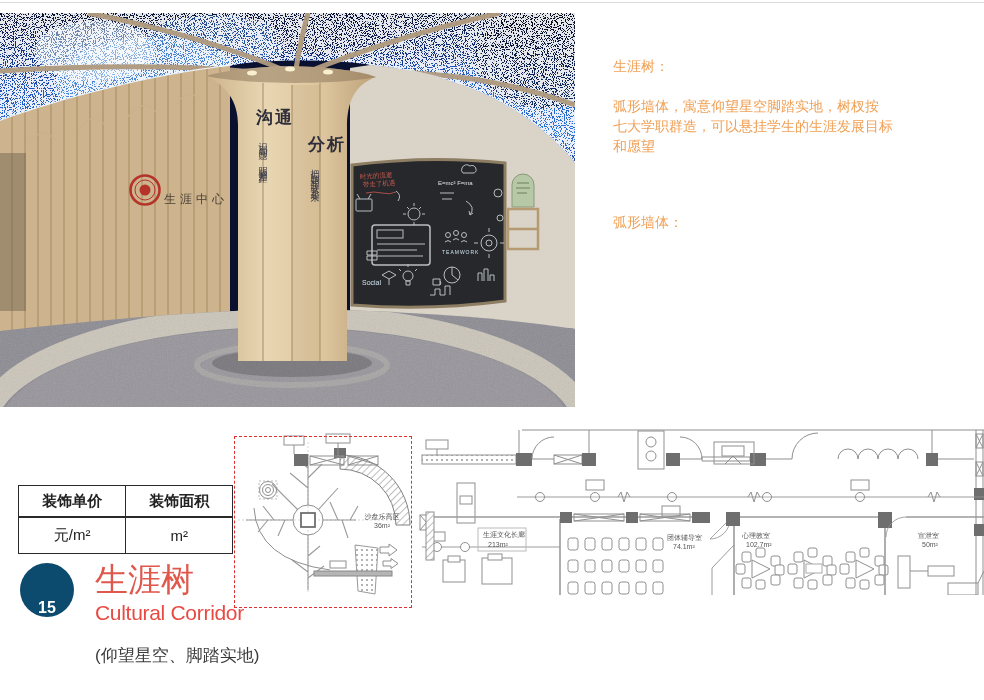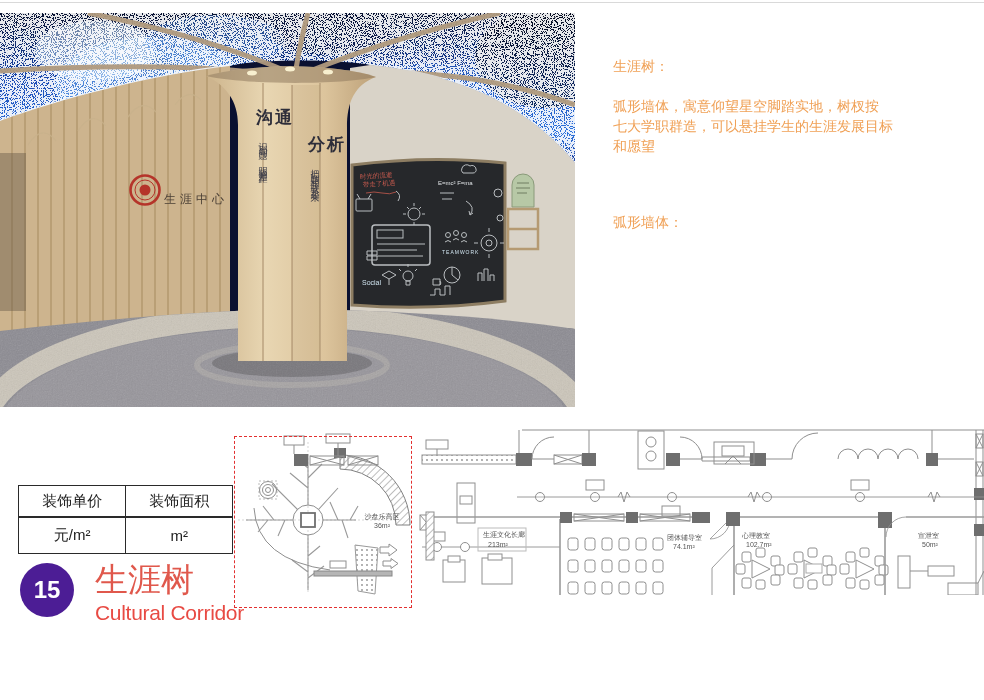--- a/index.html
+++ b/index.html
@@ -17,32 +17,32 @@
   
   #ann{position:absolute;left:613px;top:36px;width:368px;color:#F0A055;
        font-size:14px;line-height:20px;white-space:pre-line;}
   #ann .h2{margin-top:36px;}
   #ann .b2{margin-top:44px;}
 
   
   #spec{position:absolute;left:18px;top:485px;width:215px;border-collapse:collapse;
         font-size:15px;color:#222;text-align:center;}
   #spec td{border:1.5px solid #2a2a2a;width:107px;}
-  #spec tr.hd td{height:28px;border-bottom-width:2px;}
+  #spec tr.hd td{height:28px;border-bottom-width:2px;font-weight:bold;}
   #spec tr.vl td{height:33px;}
 
   
   #plan{position:absolute;left:230px;top:428px;}
   #hlbox{position:absolute;left:234px;top:436px;width:176px;height:170px;
          border:1.5px dashed #E23030;z-index:5;}
 
   
   #badge{position:absolute;left:20px;top:563px;width:54px;height:54px;border-radius:50%;
-         background:#4c1d95;color:#fff;font-size:24px;font-weight:bold;
-         display:flex;align-items:center;justify-content:center;}
+         background:#0c4a6e;color:#fff;font-size:16px;font-weight:bold;
+         display:flex;align-items:flex-end;justify-content:center;}
   #ftitle{position:absolute;left:95px;top:558px;font-size:33px;font-weight:500;color:#E0584C;}
   #fsub{position:absolute;left:95px;top:601px;font-size:21px;color:#E84A43;letter-spacing:-0.3px;z-index:6;}
   #ftag{position:absolute;left:95px;top:644px;font-size:17px;color:#3a3a3a;}
 
   svg text{font-family:"Liberation Sans","DejaVu Sans",sans-serif;}
 </style>
 </head>
 <body>
 
 <div id="page">
@@ -452,13 +452,14 @@
     </g>
   </svg>
 
   <div id="hlbox"></div>
 
   <div id="badge">
     <span>15</span>
   </div>
   <div id="fsub">Cultural Corridor</div>
   <div id="ftitle">生涯树</div>
+  <div id="ftag">(仰望星空、脚踏实地)</div>
 </div>
 
 </body></html>

